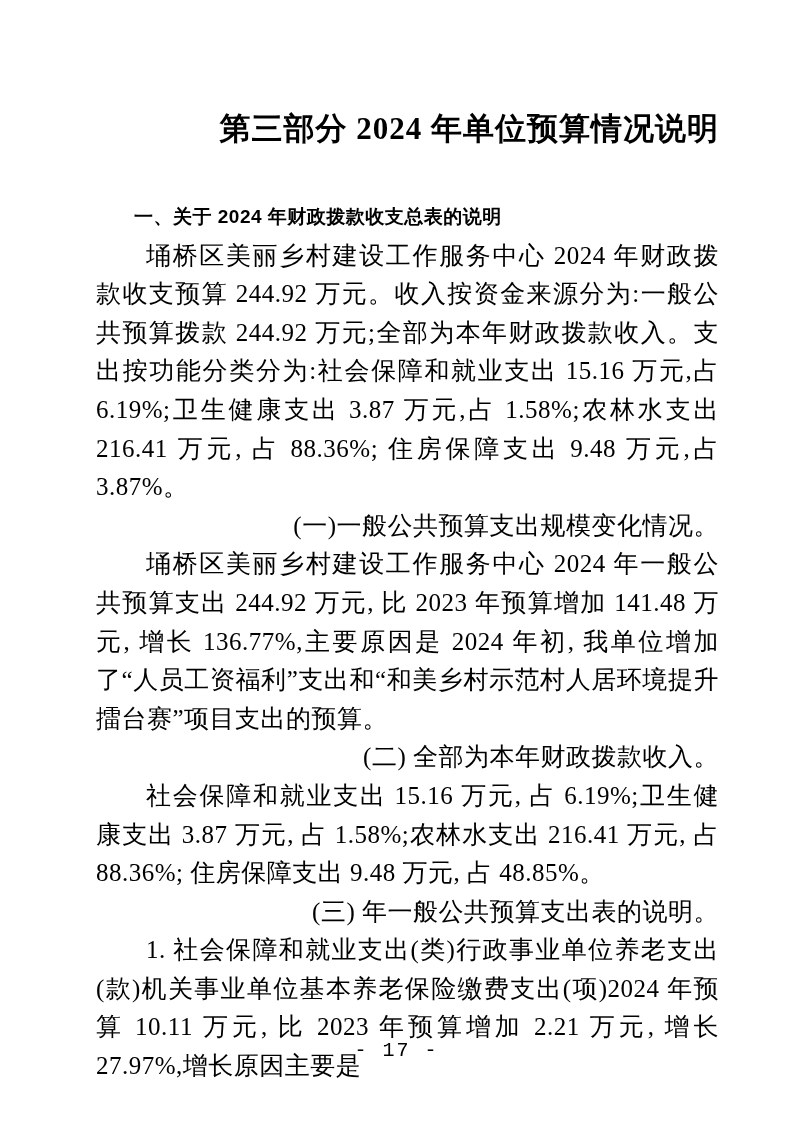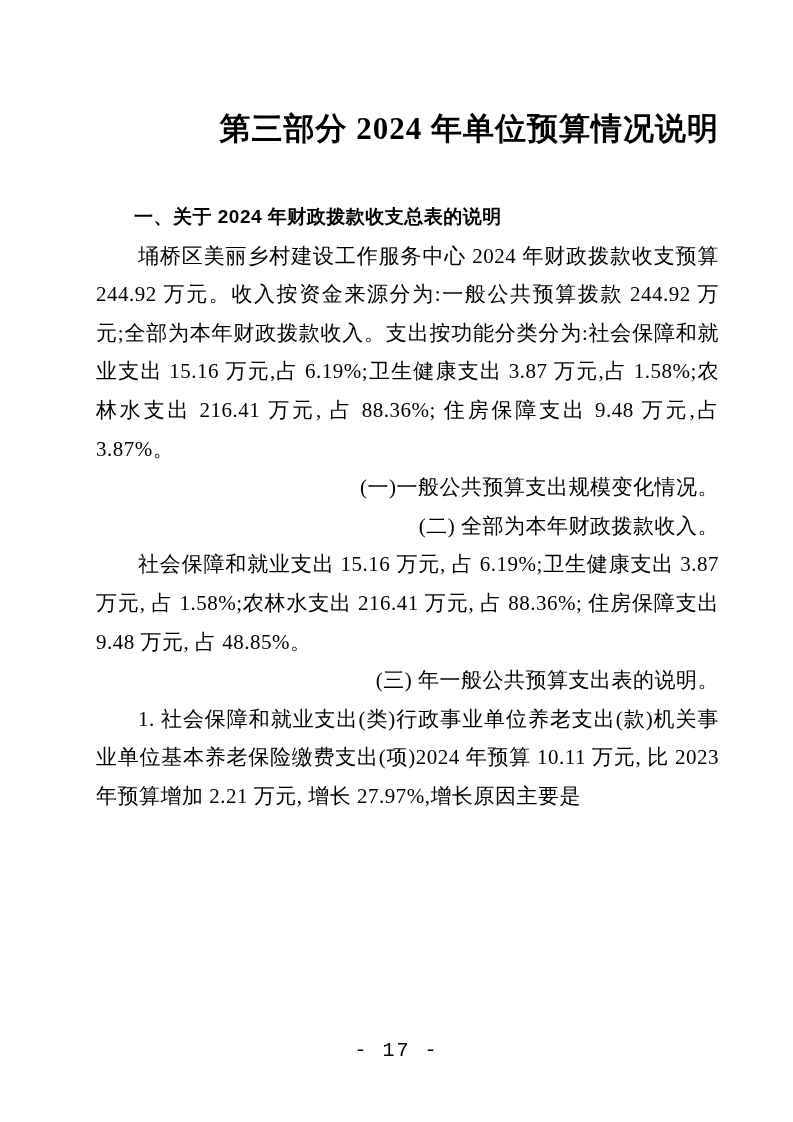--- a/index.html
+++ b/index.html
@@ -27,21 +27,21 @@
     font-size: 31px;
     line-height: 46px;
     letter-spacing: 1px;
     white-space: nowrap;
   }
   .content {
     margin-top: 46px;
   }
   .block {
     margin: 0;
-    font-size: 21px;
+    font-size: 25px;
     line-height: 38.6px;
     text-align: justify;
     letter-spacing: 0.5px;
   }
   .heading {
     text-indent: 2em;
     font-family: "Liberation Sans", "DejaVu Sans", sans-serif;
     font-weight: 700;
     font-size: 19px;
     text-align: left;
@@ -73,20 +73,21 @@
 
   <div class="content">
 
     <p class="block heading">一、关于 2024 年财政拨款收支总表的说明</p>
 
     <p class="block paragraph">埇桥区美丽乡村建设工作服务中心 2024 年财政拨款收支预算 244.92 万元。收入按资金来源分为:一般公共预算拨款 244.92 万元;全部为本年财政拨款收入。支出按功能分类分为:社会保障和就业支出 15.16 万元,占 6.19%;卫生健康支出 3.87 万元,占 1.58%;农林水支出 216.41 万元, 占 88.36%; 住房保障支出 9.48 万元,占 3.87%。</p>
 
 
     <p class="block subheading">(一)一般公共预算支出规模变化情况。</p>
 
+    <p class="block paragraph">埇桥区美丽乡村建设工作服务中心 2024 年一般公共预算支出 244.92 万元, 比 2023 年预算增加 141.48 万元, 增长 136.77%,主要原因是 2024 年初, 我单位增加了“人员工资福利”支出和“和美乡村示范村人居环境提升擂台赛”项目支出的预算。</p>
 
     <p class="block subheading">(二) 全部为本年财政拨款收入。</p>
 
     <p class="block paragraph">社会保障和就业支出 15.16 万元, 占 6.19%;卫生健康支出 3.87 万元, 占 1.58%;农林水支出 216.41 万元, 占 88.36%; 住房保障支出 9.48 万元, 占 48.85%。</p>
 
     <p class="block subheading">(三) 年一般公共预算支出表的说明。</p>
 
     <p class="block paragraph">1. 社会保障和就业支出(类)行政事业单位养老支出(款)机关事业单位基本养老保险缴费支出(项)2024 年预算 10.11 万元, 比 2023 年预算增加 2.21 万元, 增长 27.97%,增长原因主要是</p>
 
   </div>

